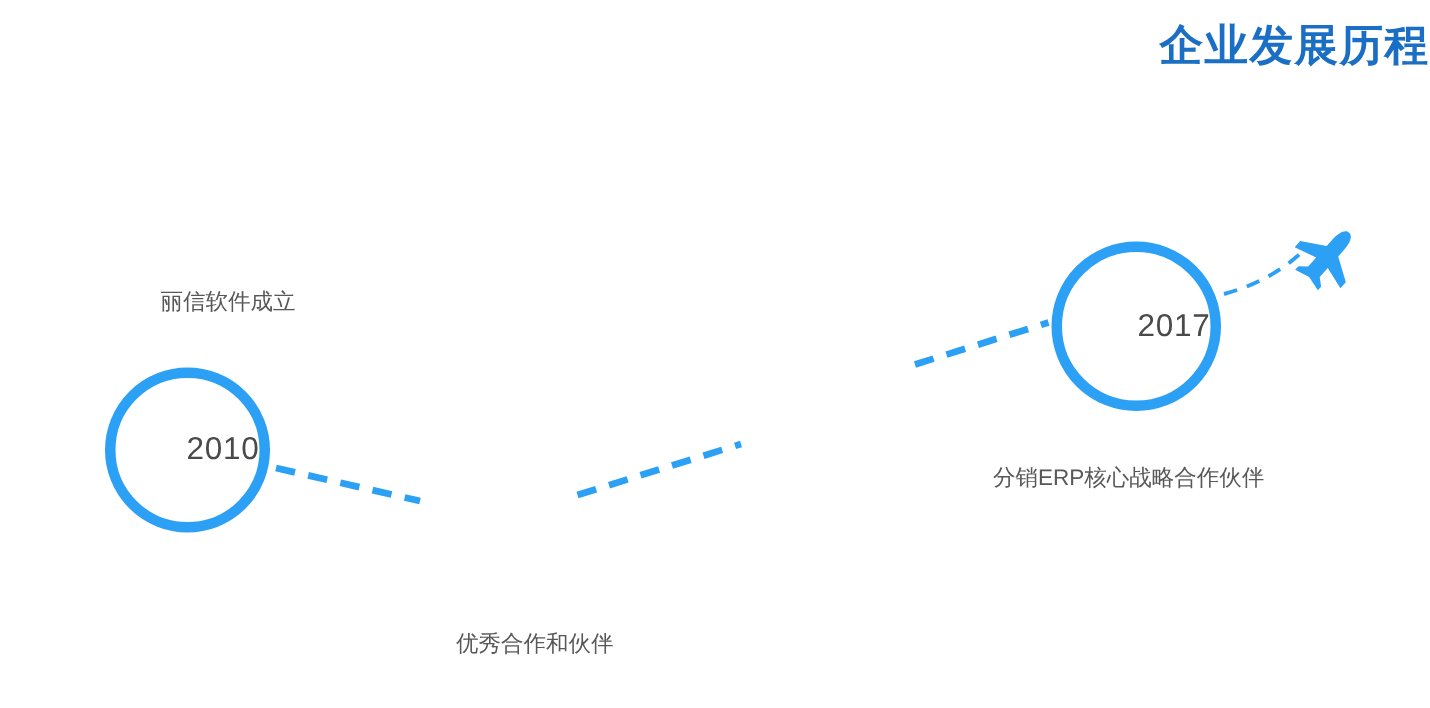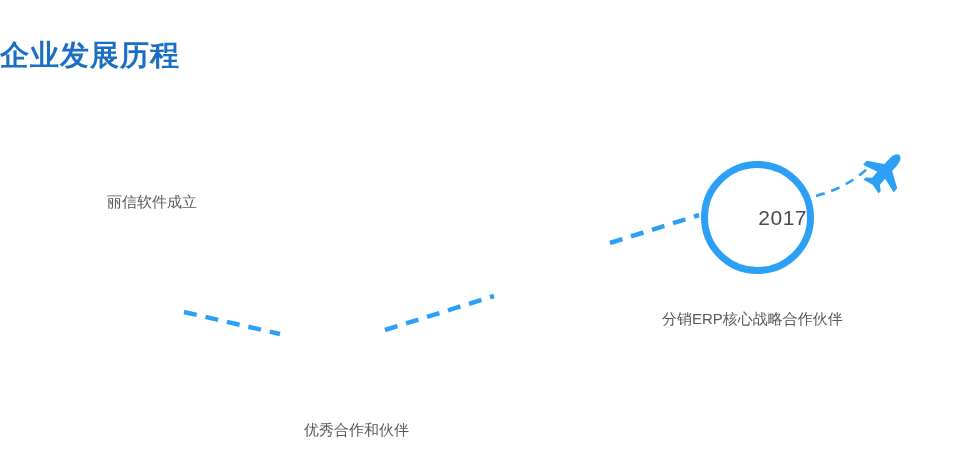--- a/index.html
+++ b/index.html
@@ -17,22 +17,21 @@
     position: relative;
     width: 953px;
     height: 472px;
   }
   
   #header {
     position: absolute;
     left: 0;
     top: 14px;
     width: 953px;
-    text-align: left;
-    margin-top: 24px;
+    text-align: right;
   }
   #main-title {
     font-size: 29px;
     font-weight: bold;
     color: #1a6fc4;
     letter-spacing: 1px;
     line-height: 34px;
     margin: 0;
   }
   #sub-title {
@@ -120,20 +119,23 @@
                L -5.2 15.0
                L -5.2 7.0
                L -20.5 11.4
                L -20.5 6.0
                L -5.2 -3.4
                L -5.2 -8.2
                C -5.2 -15.5, -3.4 -20, 0 -20 Z" fill="#2ba0f5"></path>
     </g>
   </svg>
 
+  <div class="milestone-node" id="node-2010">
+    <span class="milestone-year">2010</span>
+  </div>
   <div class="milestone-label" id="label-2010">丽信软件成立</div>
 
   <div class="milestone-label" id="label-2013">优秀合作和伙伴</div>
 
 
   <div class="milestone-node" id="node-2017">
     <span class="milestone-year">2017</span>
   </div>
   <div class="milestone-label" id="label-2017">分销ERP核心战略合作伙伴</div>
 

